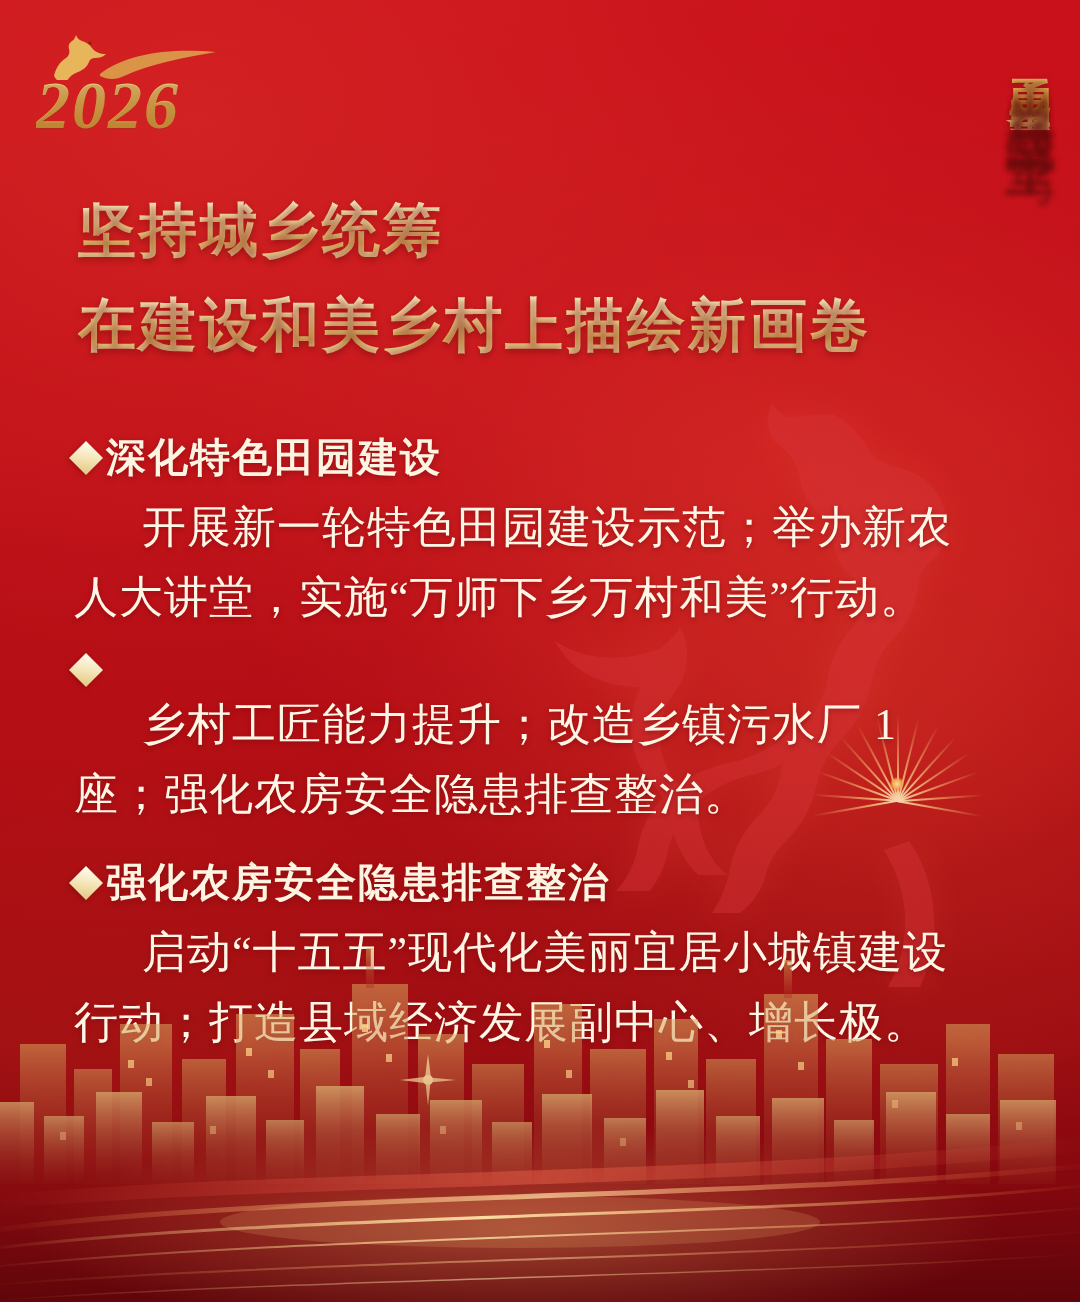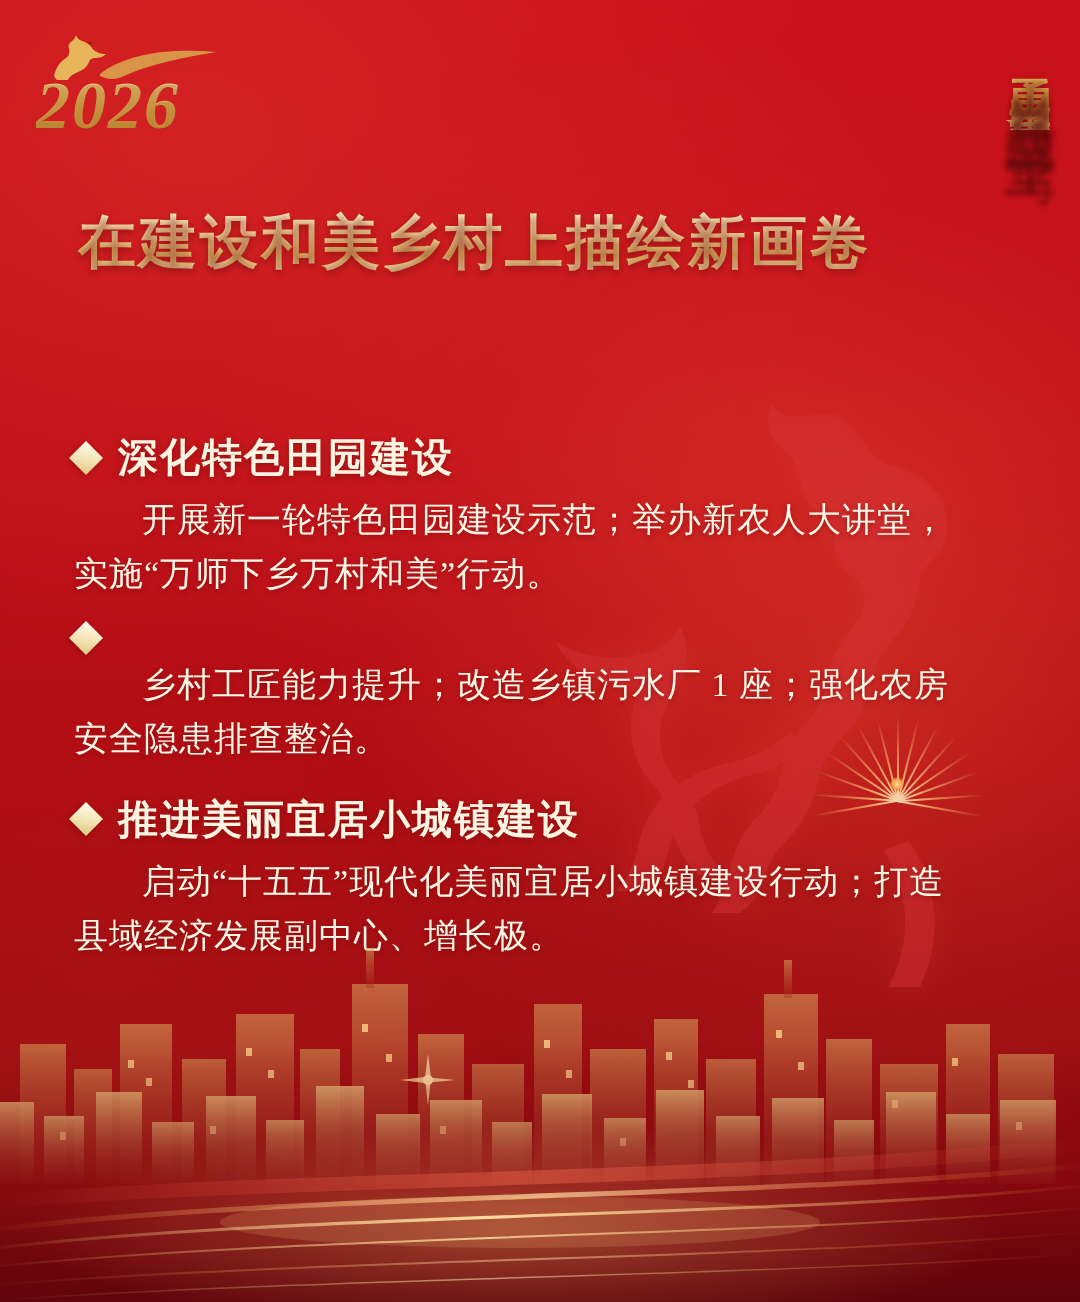--- a/index.html
+++ b/index.html
@@ -145,21 +145,21 @@
     letter-spacing: 3px;
     line-height: 1.22;
     background: linear-gradient(180deg, #fff6d2 0%, #f6dc9a 38%, #e8c06a 68%, #f7ebc0 100%);
     -webkit-background-clip: text;
     background-clip: text;
     color: transparent;
     text-shadow: 0 3px 6px rgba(100,8,8,0.45);
     font-family: "Liberation Sans", "DejaVu Sans", sans-serif;
   }
   .title-line-2 {
-    margin-top: 12px;
+    margin-top: 24px;
     font-size: 58px;
     font-weight: 700;
     letter-spacing: 3px;
     line-height: 1.22;
     background: linear-gradient(180deg, #fff6d2 0%, #f6dc9a 38%, #e8c06a 68%, #f7ebc0 100%);
     -webkit-background-clip: text;
     background-clip: text;
     color: transparent;
     text-shadow: 0 3px 6px rgba(100,8,8,0.45);
     font-family: "Liberation Sans", "DejaVu Sans", sans-serif;
@@ -169,41 +169,41 @@
   .sections {
     position: absolute;
     left: 74px;
     top: 430px;
     width: 900px;
   }
   .section { margin-bottom: 26px; }
   .section-head {
     display: flex;
     align-items: center;
-    gap: 20px;
+    gap: 8px;
     margin-bottom: 8px;
   }
   .diamond {
     width: 24px;
     height: 24px;
     flex: 0 0 24px;
     background: linear-gradient(145deg, #fffdf2 0%, #f3e3b4 55%, #e2c781 100%);
     transform: rotate(45deg);
     box-shadow: 0 2px 5px rgba(90,10,10,0.4);
   }
   .section-title {
     font-size: 40px;
     font-weight: 700;
     letter-spacing: 2px;
     color: #fdf5e2;
     text-shadow: 0 2px 6px rgba(110,10,10,0.55);
     font-family: "Liberation Sans", "DejaVu Sans", sans-serif;
   }
   .section-body {
-    font-size: 34px;
+    font-size: 44px;
     line-height: 1.58;
     color: #fff6e6;
     text-indent: 68px;
     letter-spacing: 1px;
     text-shadow: 0 2px 5px rgba(110,10,10,0.5);
     font-family: "Liberation Serif", "DejaVu Serif", serif;
   }
 
   
   .skyline {
@@ -274,20 +274,21 @@
     <span style="transform: rotate(-56deg)"></span>
     <span style="transform: rotate(-70deg)"></span>
     <span style="transform: rotate(86deg)"></span>
     <span style="transform: rotate(-86deg)"></span>
     <span style="transform: rotate(100deg)"></span>
     <span style="transform: rotate(-100deg)"></span>
     <div class="core"></div>
   </div>
 
   <div class="title-block">
+    <div class="title-line-1">坚持城乡统筹</div>
     <div class="title-line-2">在建设和美乡村上描绘新画卷</div>
   </div>
 
   <div class="sections">
 
     <div class="section">
       <div class="section-head">
         <div class="diamond"></div>
         <div class="section-title">深化特色田园建设</div>
       </div>
@@ -297,21 +298,21 @@
     <div class="section">
       <div class="section-head">
         <div class="diamond"></div>
       </div>
       <div class="section-body">乡村工匠能力提升；改造乡镇污水厂 1 座；强化农房安全隐患排查整治。</div>
     </div>
 
     <div class="section">
       <div class="section-head">
         <div class="diamond"></div>
-        <div class="section-title">推进美丽宜居小城镇建设</div>
+        <div class="section-title">强化农房安全隐患排查整治</div>
       </div>
       <div class="section-body">启动“十五五”现代化美丽宜居小城镇建设行动；打造县域经济发展副中心、增长极。</div>
     </div>
 
   </div>
 
   <svg class="skyline" viewBox="0 0 1080 320" preserveAspectRatio="none" aria-hidden="true">
     <defs>
       <linearGradient id="bldFar" x1="0" y1="0" x2="0" y2="1">
         <stop offset="0%" stop-color="#d8a85e" stop-opacity="0.55"></stop>

